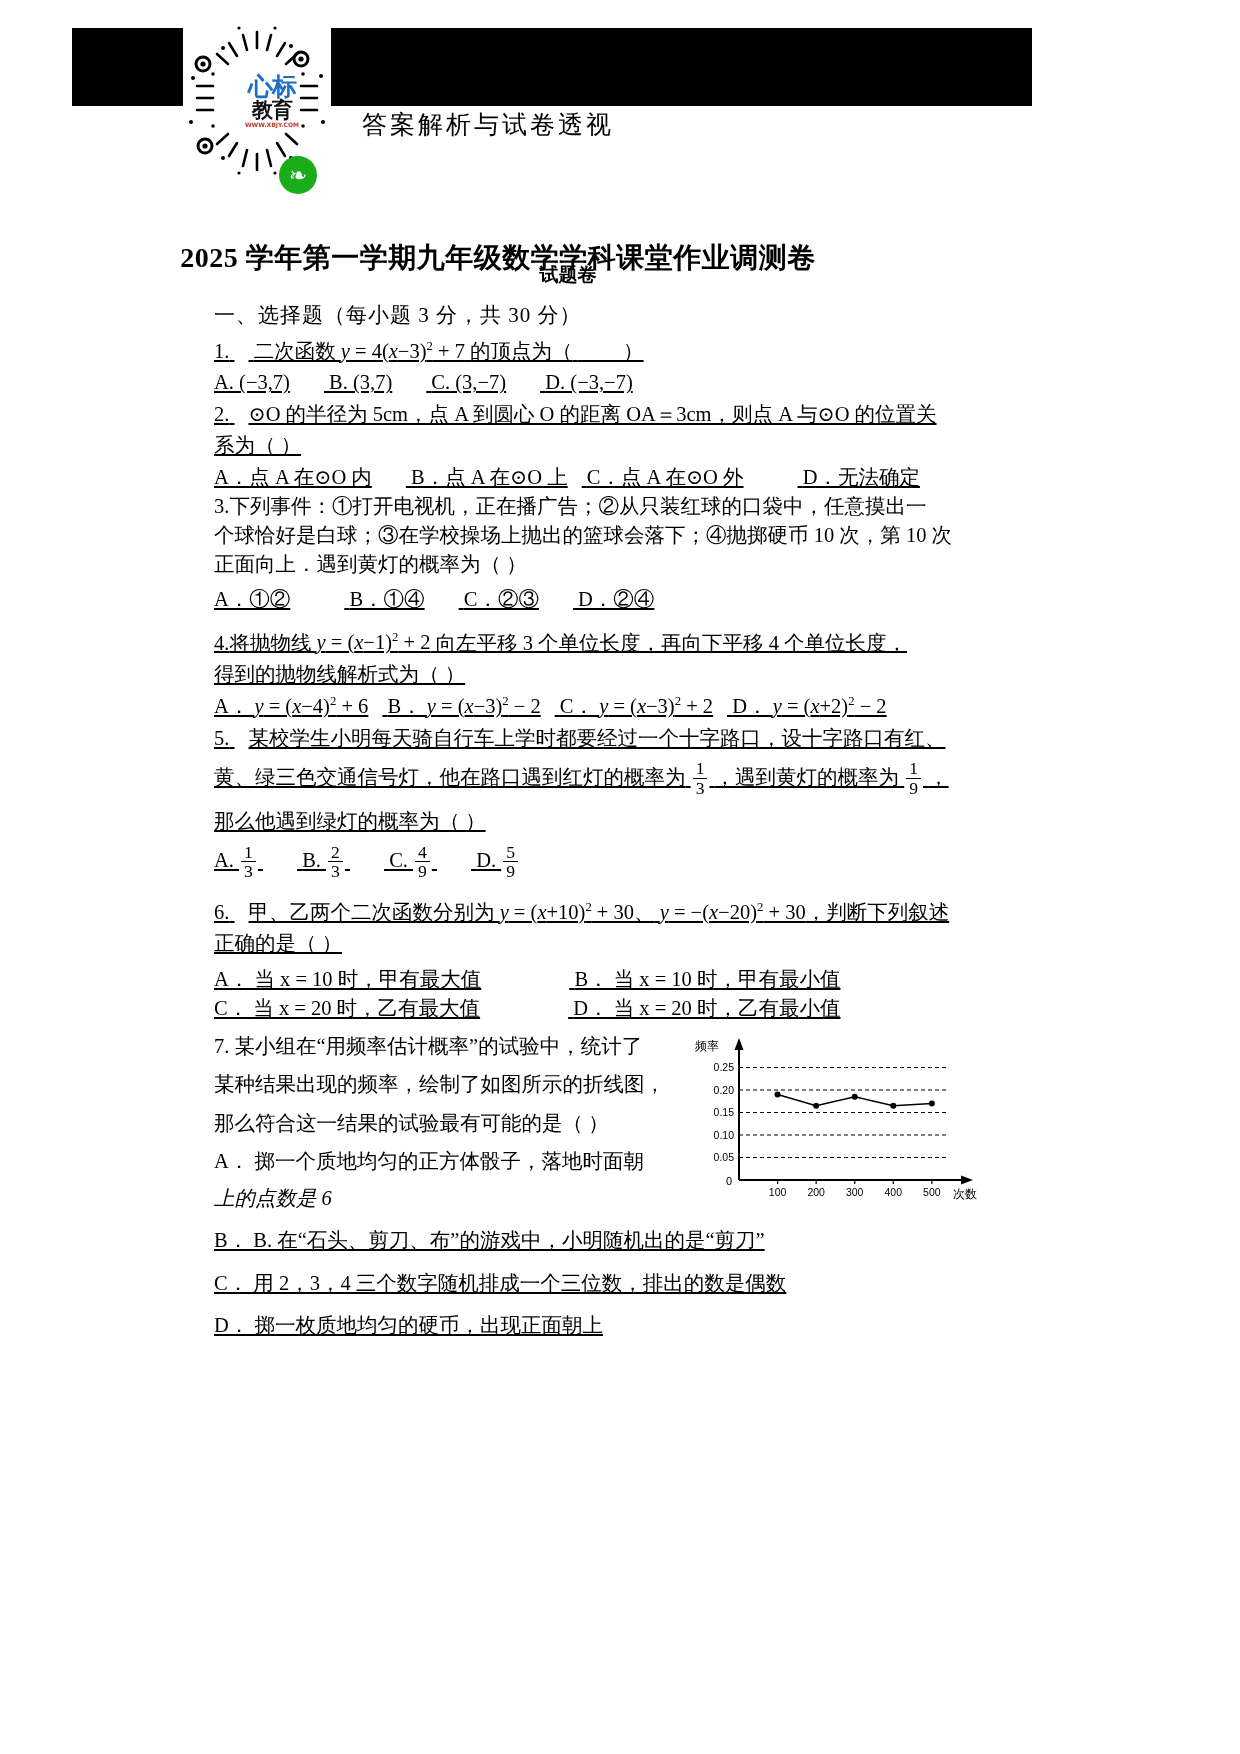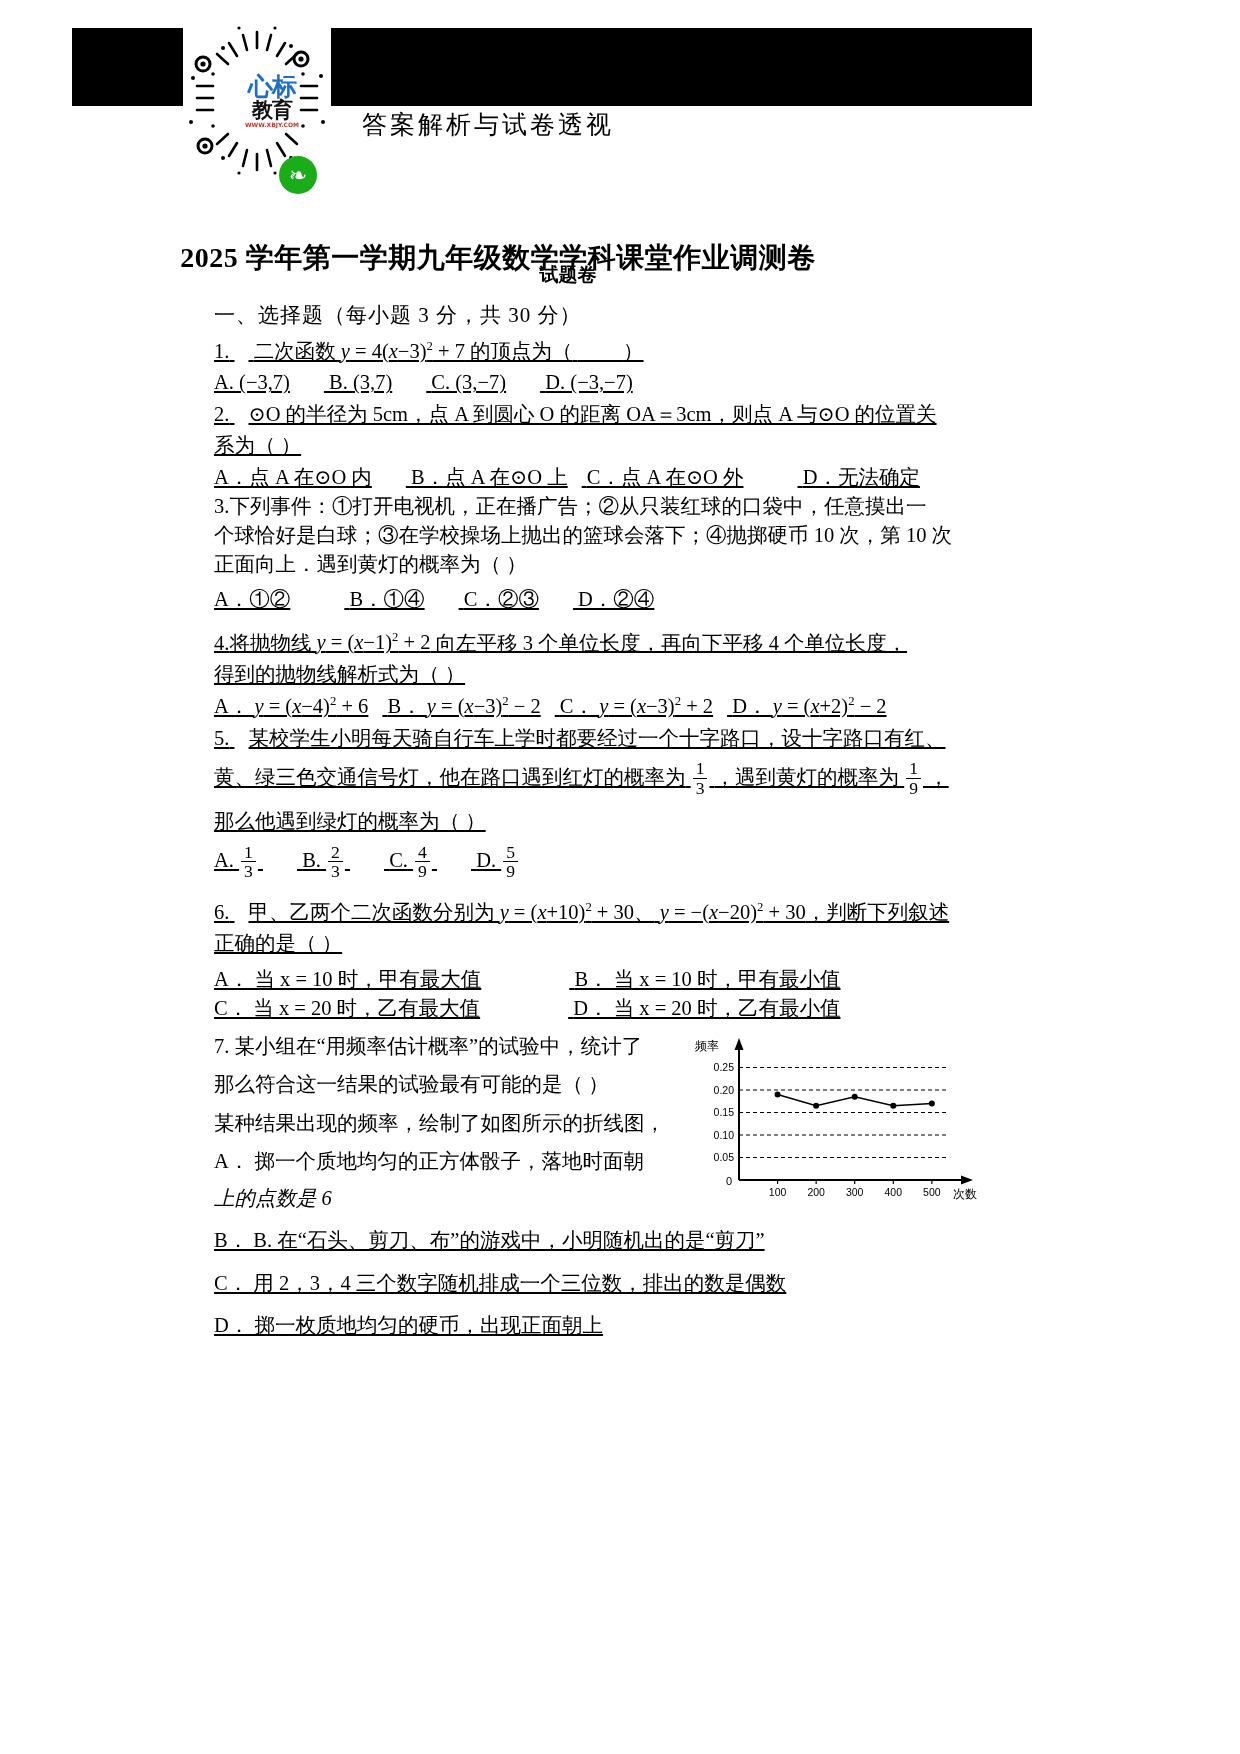--- a/index.html
+++ b/index.html
@@ -351,22 +351,22 @@
               <circle cx="254.8571428571429" cy="73.5" r="3" fill="#000"></circle>
             </g>
         </svg>
       </div>
 
       <div class="q7-text">
         <p>
           <span>7.</span>
           <span>某小组在“用频率估计概率”的试验中，统计了</span>
         </p>
+        <p>某种结果出现的频率，绘制了如图所示的折线图，</p>
         <p>那么符合这一结果的试验最有可能的是（      ）</p>
-        <p>某种结果出现的频率，绘制了如图所示的折线图，</p>
         <p style="margin-bottom:16px;">A． 掷一个质地均匀的正方体骰子，落地时面朝</p>
         <p style="margin-bottom:22px;font-style:italic;">上的点数是 6</p>
       </div>
 
       <div style="width:800px;">
         <p class="line" style="margin-bottom:22px;">B． B. 在“石头、剪刀、布”的游戏中，小明随机出的是“剪刀”</p>
         <p class="line" style="margin-bottom:22px;">C． 用 2，3，4 三个数字随机排成一个三位数，排出的数是偶数</p>
         <p class="line" style="margin-bottom:0;">D． 掷一枚质地均匀的硬币，出现正面朝上</p>
       </div>
     </div>

